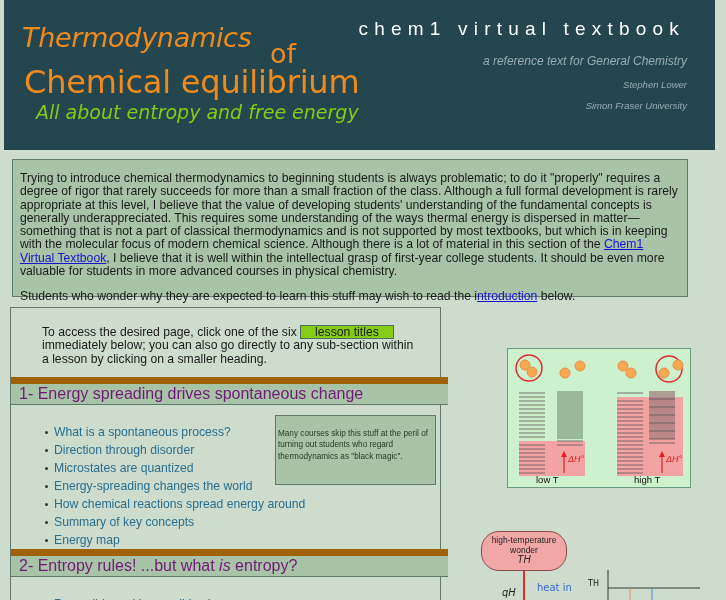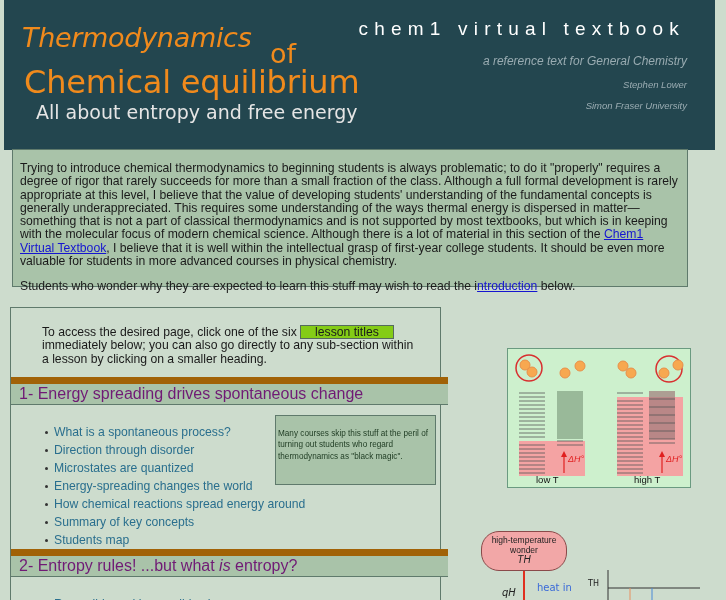--- a/index.html
+++ b/index.html
@@ -21,38 +21,38 @@
   .title-of {
     position:absolute; left:266px; top:38px;
     color:#f08a1c; font-family:"DejaVu Sans", sans-serif; font-size:27px;
   }
   .title2 {
     position:absolute; left:20px; top:63px;
     color:#f08a1c; font-family:"DejaVu Sans", sans-serif; font-size:32px; letter-spacing:-0.2px;
   }
   .subtitle {
     position:absolute; left:32px; top:101px;
-    color:#e5e5e5; font-family:"DejaVu Sans", sans-serif; font-size:19px;
+    color:#84cc16; font-family:"DejaVu Sans", sans-serif; font-style:italic; font-size:19px;
   }
   .brand {
     position:absolute; right:30px; top:18px;
     color:#ffffff; font-size:19px; letter-spacing:6.2px;
     font-family:"Liberation Sans", sans-serif;
   }
   .tagline {
     position:absolute; right:28px; top:54px; color:#9aacb2; font-style:italic; font-size:12px;
   }
   .author {
     position:absolute; right:28px; top:79px; color:#9aacb2; font-style:italic; font-size:9.5px;margin-left:16px;
   }
   .univ {
     position:absolute; right:28px; top:100px; color:#9aacb2; font-style:italic; font-size:9.5px;
   }
   .intro-box {
-    position:absolute; left:12px; top:149px; width:676px; height:138px;
+    position:absolute; left:12px; top:159px; width:676px; height:138px;
     background:#a9c3a9; border:1px solid #5f7a6c; box-sizing:border-box;
     padding:12px 7px 16px 7px; font-size:12.2px; line-height:13.3px; color:#1a1a1a;
   }
   .intro-box p { margin:0; }
   .intro-box p + p { margin-top:12px; }
   a.lnk { color:#1515d0; text-decoration:underline; }
   .lessons {
     position:absolute; left:10px; top:307px; width:431px; height:300px;
     border:1px solid #5f7a6c; box-sizing:border-box; background:#cddccd;
   }
@@ -116,21 +116,21 @@
 
   <div class="lesson-head" style="top:69px;">1- Energy spreading drives spontaneous change</div>
 
   <ul class="sub-list" style="top:103px;">
     <li>What is a spontaneous process?</li>
     <li>Direction through disorder</li>
     <li>Microstates are quantized</li>
     <li>Energy-spreading changes the world</li>
     <li>How chemical reactions spread energy around</li>
     <li>Summary of key concepts</li>
-    <li>Students map</li>
+    <li>Energy map</li>
   </ul>
 
   <div class="lesson-head" style="top:241px;">
     <span>2- Entropy rules! ...but what </span><em>is</em><span> entropy?</span>
   </div>
 
   <ul class="sub-list" style="top:275px;">
     <li>Reversible and irreversible changes</li>
   </ul>
 </div>

